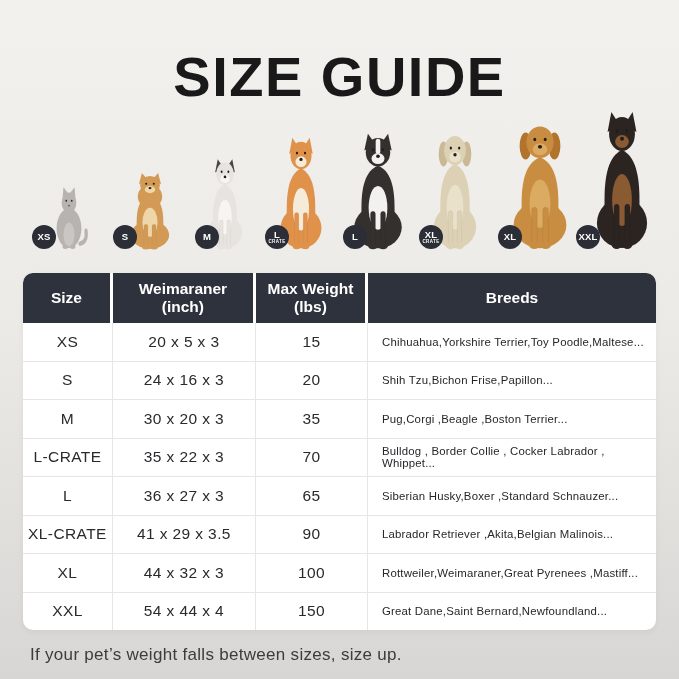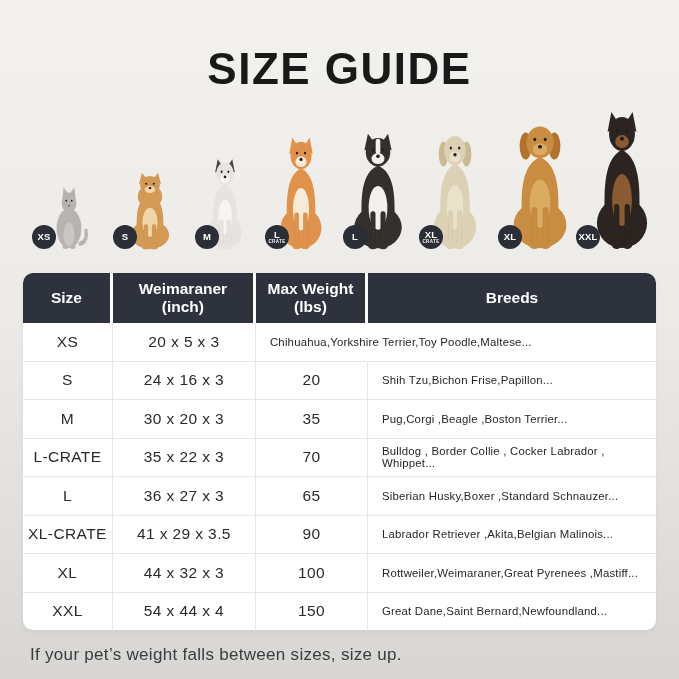--- a/index.html
+++ b/index.html
@@ -3,21 +3,21 @@
 <meta charset="utf-8">
 <style>
   html,body{margin:0;padding:0;}
   body{
     width:679px;height:679px;overflow:hidden;position:relative;
     font-family:"Liberation Sans", sans-serif;
     background:linear-gradient(180deg,#f2f1ed 0%,#edebe8 45%,#e2e0dd 75%,#d7d6d4 100%);
   }
   .title{
     position:absolute;top:44px;left:0;width:100%;
-    text-align:center;font-size:44px;font-weight:700;letter-spacing:1.5px;
+    text-align:center;font-size:56px;font-weight:700;letter-spacing:1.5px;
     color:#191919;
   }
   .animal-strip{position:absolute;left:0;top:100px;width:679px;height:152px;}
   .animal{position:absolute;bottom:2px;}
   .animal svg{display:block;}
   .size-badge{
     position:absolute;width:24px;height:24px;border-radius:50%;
     background:#2b2e36;color:#ffffff;
     display:flex;flex-direction:column;align-items:center;justify-content:center;
     font-weight:700;line-height:1;z-index:5;
@@ -260,20 +260,21 @@
         <span>(lbs)</span>
       </div>
       <div class="th col-breeds">
         <span>Breeds</span>
       </div>
     </div>
   <div class="tbody">
       <div class="tr">
         <div class="td col-size">XS</div>
         <div class="td col-dim">20 x 5 x 3</div>
+        <div class="td col-wt">15</div>
         <div class="td col-breeds breeds">Chihuahua,Yorkshire Terrier,Toy Poodle,Maltese...</div>
       </div>
       <div class="tr">
         <div class="td col-size">S</div>
         <div class="td col-dim">24 x 16 x 3</div>
         <div class="td col-wt">20</div>
         <div class="td col-breeds breeds">Shih Tzu,Bichon Frise,Papillon...</div>
       </div>
       <div class="tr">
         <div class="td col-size">M</div>

